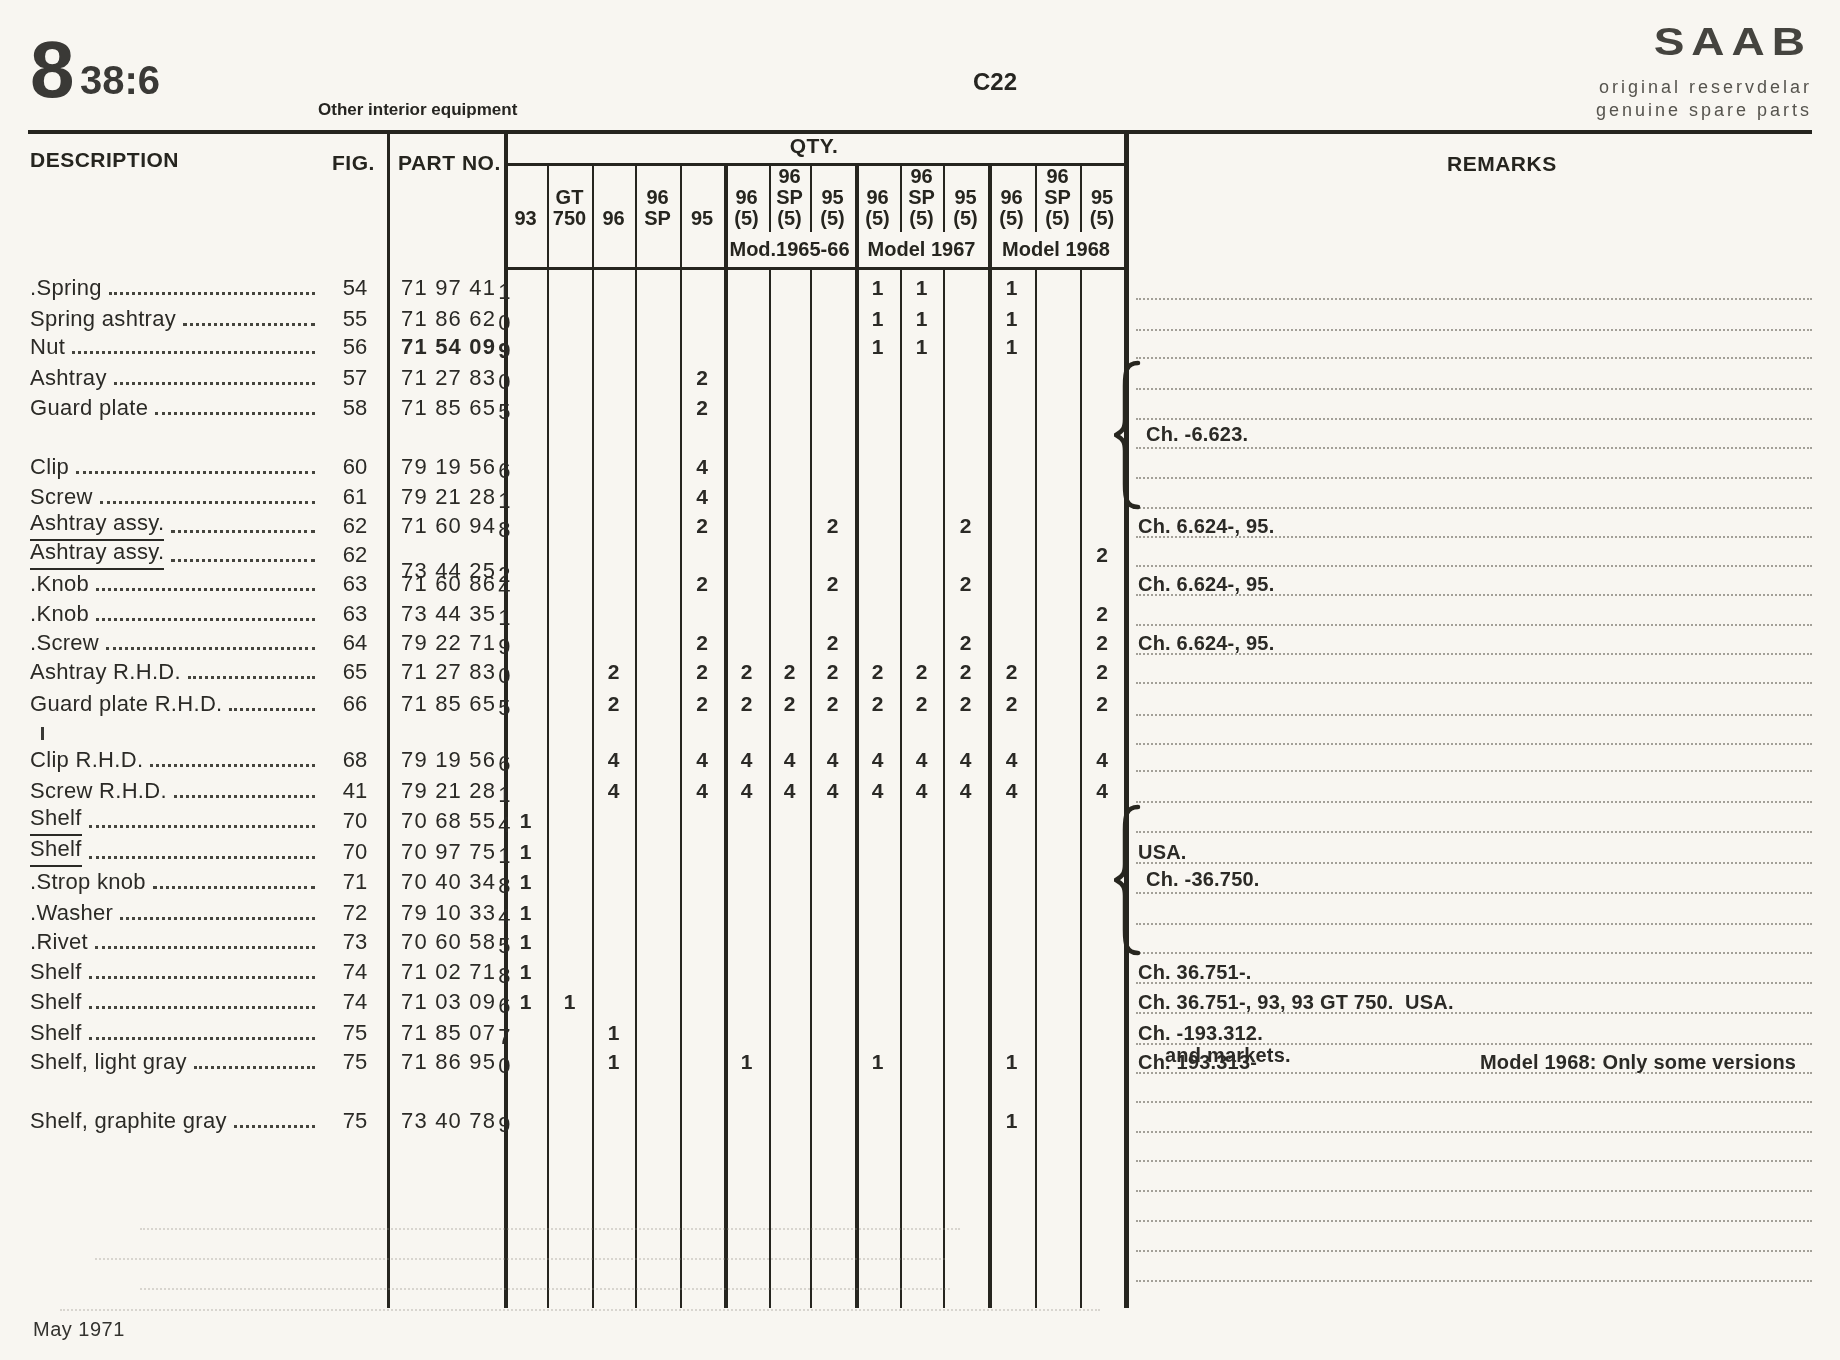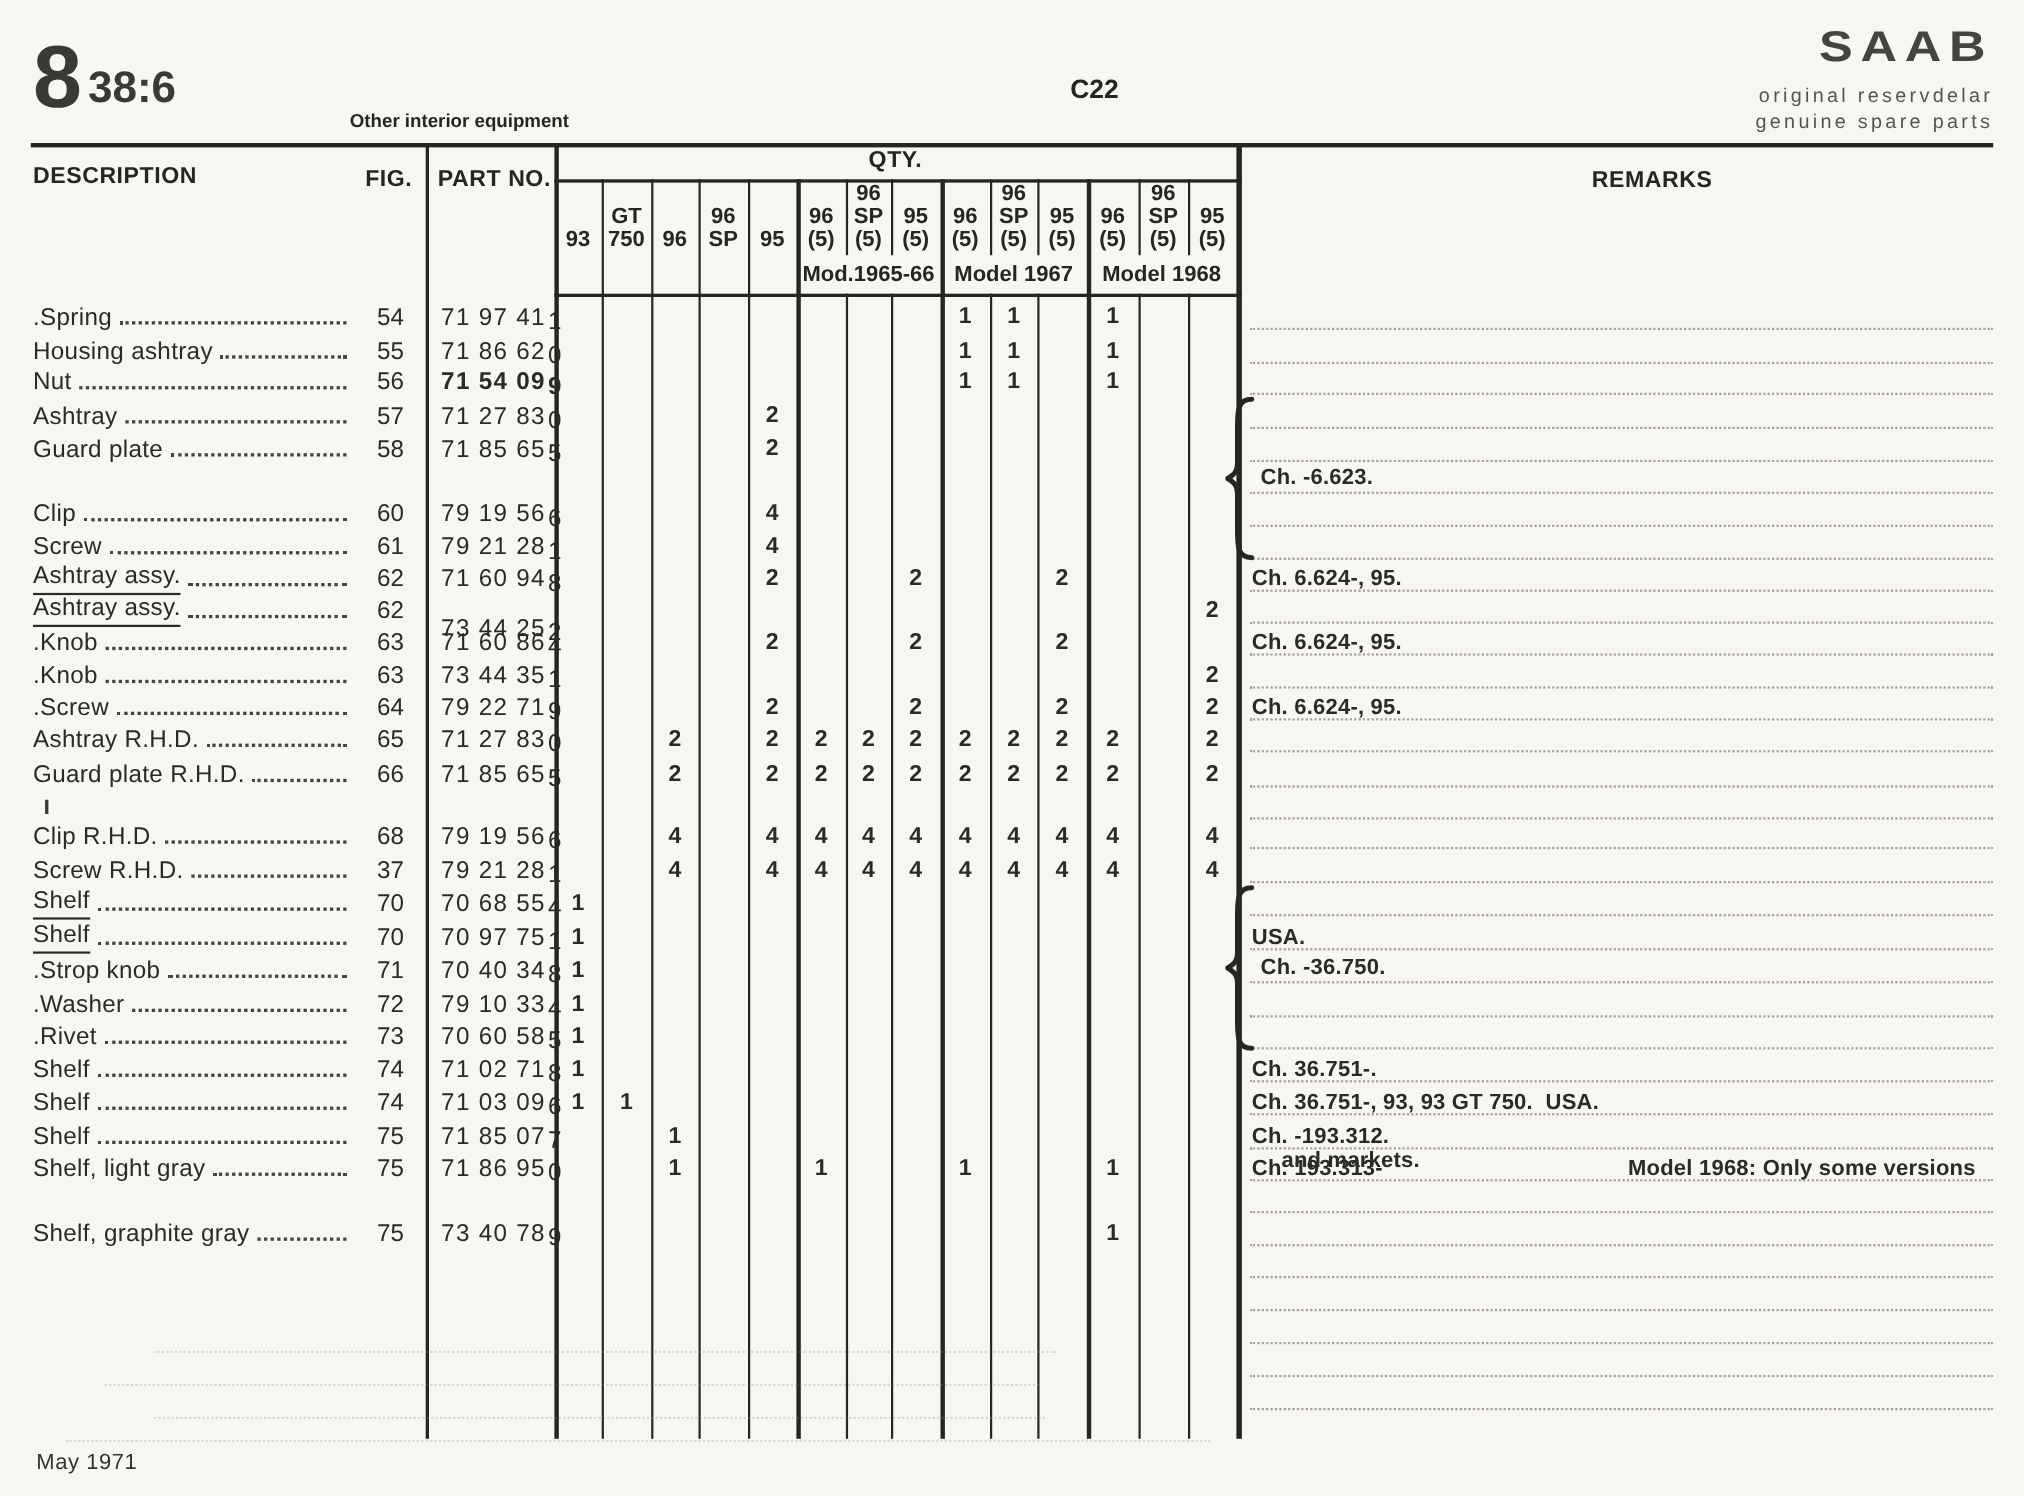--- a/index.html
+++ b/index.html
@@ -199,21 +199,21 @@
           <div class="leader"></div>
         </div>
         <div class="row-el fig-cell" style="left: 327px; top: 273px; width: 56px;">54</div>
         <div class="row-el part-cell" style="left: 401px; top: 273px; width: 110px;">71 97 41<span class="check-digit">1</span></div>
         <div class="row-el qty-cell" style="left: 856px; top: 273px; width: 43px;">1</div>
         <div class="row-el qty-cell" style="left: 901px; top: 273px; width: 41px;">1</div>
         <div class="row-el qty-cell" style="left: 989px; top: 273px; width: 45px;">1</div>
       </div>
       <div>
         <div class="row-el desc-wrap" style="left: 30px; top: 304px; width: 295px;">
-          <div class="desc-text">Housing ashtray</div>
+          <div class="desc-text">Spring ashtray</div>
           <div class="leader"></div>
         </div>
         <div class="row-el fig-cell" style="left: 327px; top: 304px; width: 56px;">55</div>
         <div class="row-el part-cell" style="left: 401px; top: 304px; width: 110px;">71 86 62<span class="check-digit">0</span></div>
         <div class="row-el qty-cell" style="left: 856px; top: 304px; width: 43px;">1</div>
         <div class="row-el qty-cell" style="left: 901px; top: 304px; width: 41px;">1</div>
         <div class="row-el qty-cell" style="left: 989px; top: 304px; width: 45px;">1</div>
       </div>
       <div>
         <div class="row-el desc-wrap" style="left: 30px; top: 332px; width: 295px;">
@@ -369,21 +369,21 @@
         <div class="row-el qty-cell" style="left: 901px; top: 745px; width: 41px;">4</div>
         <div class="row-el qty-cell" style="left: 944px; top: 745px; width: 43px;">4</div>
         <div class="row-el qty-cell" style="left: 989px; top: 745px; width: 45px;">4</div>
         <div class="row-el qty-cell" style="left: 1081px; top: 745px; width: 42px;">4</div>
       </div>
       <div>
         <div class="row-el desc-wrap" style="left: 30px; top: 776px; width: 295px;">
           <div class="desc-text">Screw R.H.D.</div>
           <div class="leader"></div>
         </div>
-        <div class="row-el fig-cell" style="left: 327px; top: 776px; width: 56px;">37</div>
+        <div class="row-el fig-cell" style="left: 327px; top: 776px; width: 56px;">41</div>
         <div class="row-el part-cell" style="left: 401px; top: 776px; width: 110px;">79 21 28<span class="check-digit">1</span></div>
         <div class="row-el qty-cell" style="left: 593px; top: 776px; width: 41px;">4</div>
         <div class="row-el qty-cell" style="left: 681px; top: 776px; width: 42px;">4</div>
         <div class="row-el qty-cell" style="left: 725px; top: 776px; width: 43px;">4</div>
         <div class="row-el qty-cell" style="left: 770px; top: 776px; width: 39px;">4</div>
         <div class="row-el qty-cell" style="left: 811px; top: 776px; width: 43px;">4</div>
         <div class="row-el qty-cell" style="left: 856px; top: 776px; width: 43px;">4</div>
         <div class="row-el qty-cell" style="left: 901px; top: 776px; width: 41px;">4</div>
         <div class="row-el qty-cell" style="left: 944px; top: 776px; width: 43px;">4</div>
         <div class="row-el qty-cell" style="left: 989px; top: 776px; width: 45px;">4</div>

